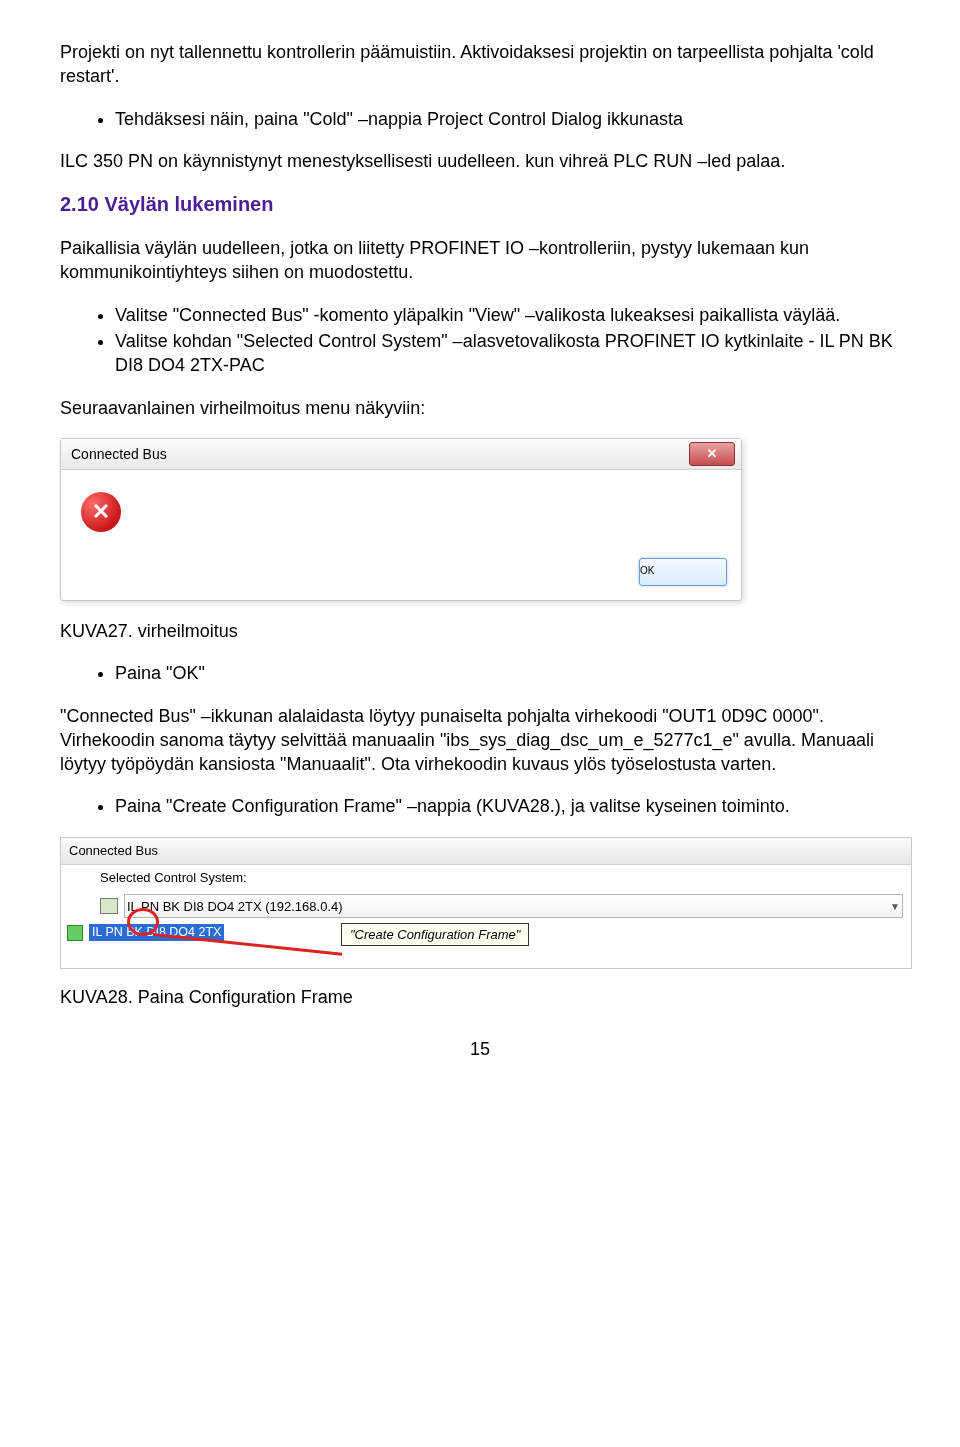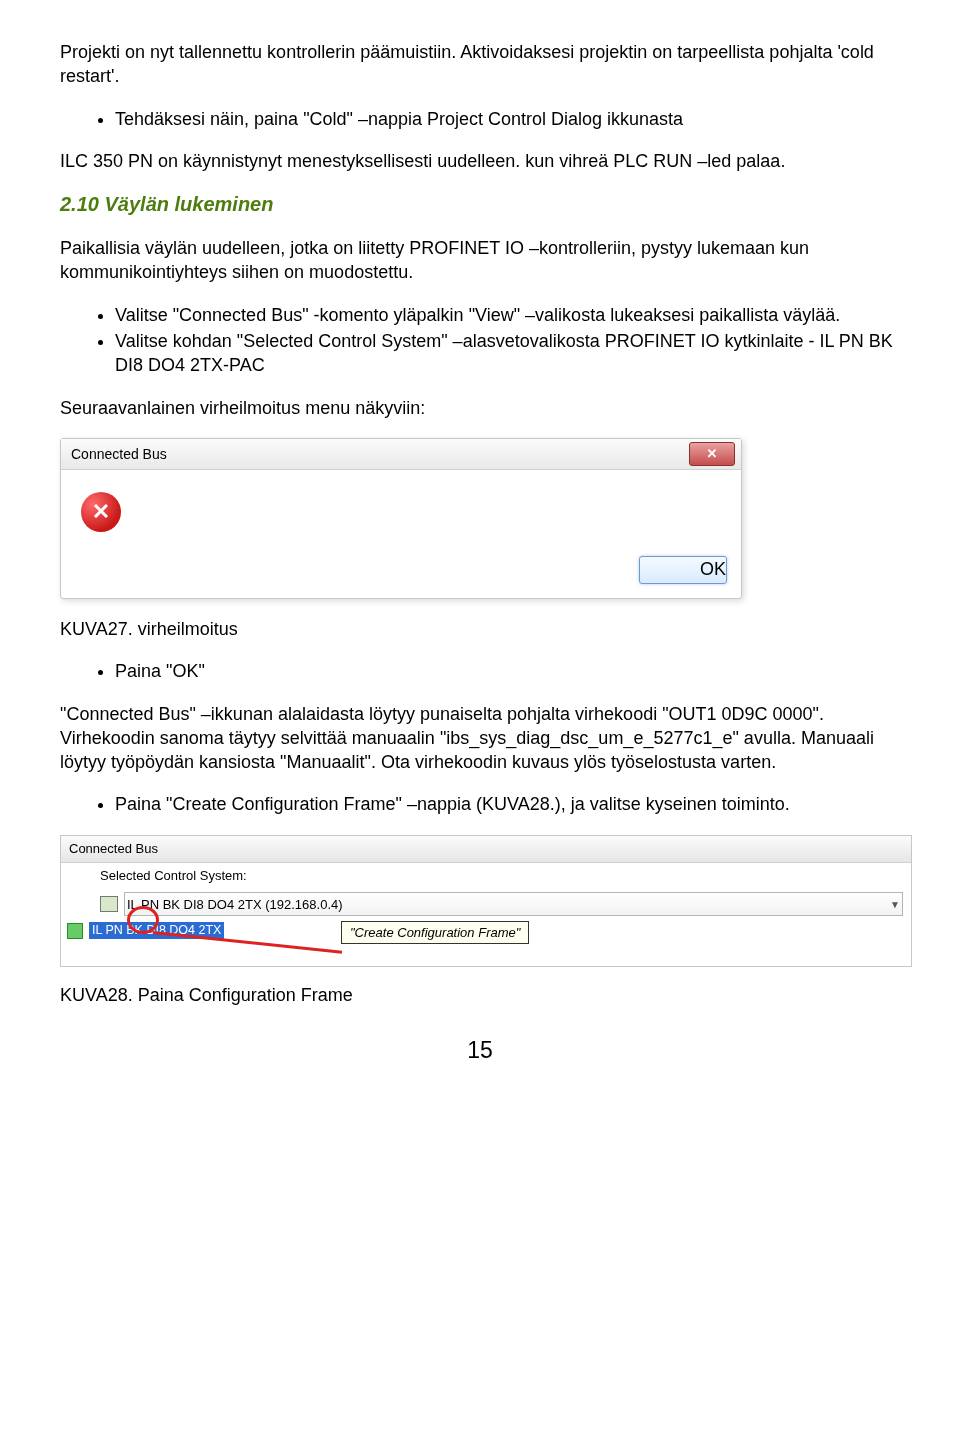--- a/index.html
+++ b/index.html
@@ -10,22 +10,21 @@
     padding: 40px 60px 40px 60px;
     color: #000;
     background: #fff;
     width: 960px;
     box-sizing: border-box;
   }
   p { margin: 0 0 18px 0; }
   ul { margin: 0 0 18px 0; padding-left: 55px; }
   li { margin-bottom: 2px; }
   h2 {
-    color: #4d7c0f;
-    font-style: italic;
+    color: #4c1d95;
     font-weight: bold;
     font-size: 20px;
     margin: 13px 0 18px 0;
   }
   .dialog {
     width: 680px;
     background: #fff;
     border: 1px solid #c7c7c7;
     border-radius: 3px;
     box-shadow: 2px 2px 6px rgba(0,0,0,0.15);
@@ -76,22 +75,22 @@
   }
   .dialog-footer {
     padding: 10px 14px 14px;
     text-align: right;
   }
   .ok-btn {
     display: inline-block;
     min-width: 86px;
     height: 26px;
     line-height: 24px;
-    text-align: right;
-    font-size: 18px;
+    text-align: left;
+    font-size: 10px;
     border: 1px solid #6b9bd0;
     border-radius: 3px;
     background: linear-gradient(#f5faff, #d8ebff);
     box-shadow: 0 0 3px rgba(80,140,220,0.5);
   }
   .panel2 {
     width: 850px;
     border: 1px solid #c7c7c7;
     background: #fff;
     margin: 4px 0 16px 0;
@@ -159,21 +158,21 @@
   .tooltip {
     position: absolute;
     left: 280px; top: 85px;
     background: #fffff0;
     border: 1px solid #333;
     padding: 2px 8px;
     font-size: 13px;
     font-style: italic;
   }
   .panel2-wrap { position: relative; height: 130px; }
-  .page-num { text-align: center; margin-top: 28px; font-size: 23px; }
+  .page-num { text-align: center; margin-top: 28px; font-size: 18px; }
 </style>
 </head>
 <body>
 
 <p>Projekti on nyt tallennettu kontrollerin päämuistiin. Aktivoidaksesi projektin on tarpeellista pohjalta 'cold restart'.</p>
 
 <ul>
   <li>Tehdäksesi näin, paina "Cold" –nappia Project Control Dialog ikkunasta</li>
 </ul>
 

